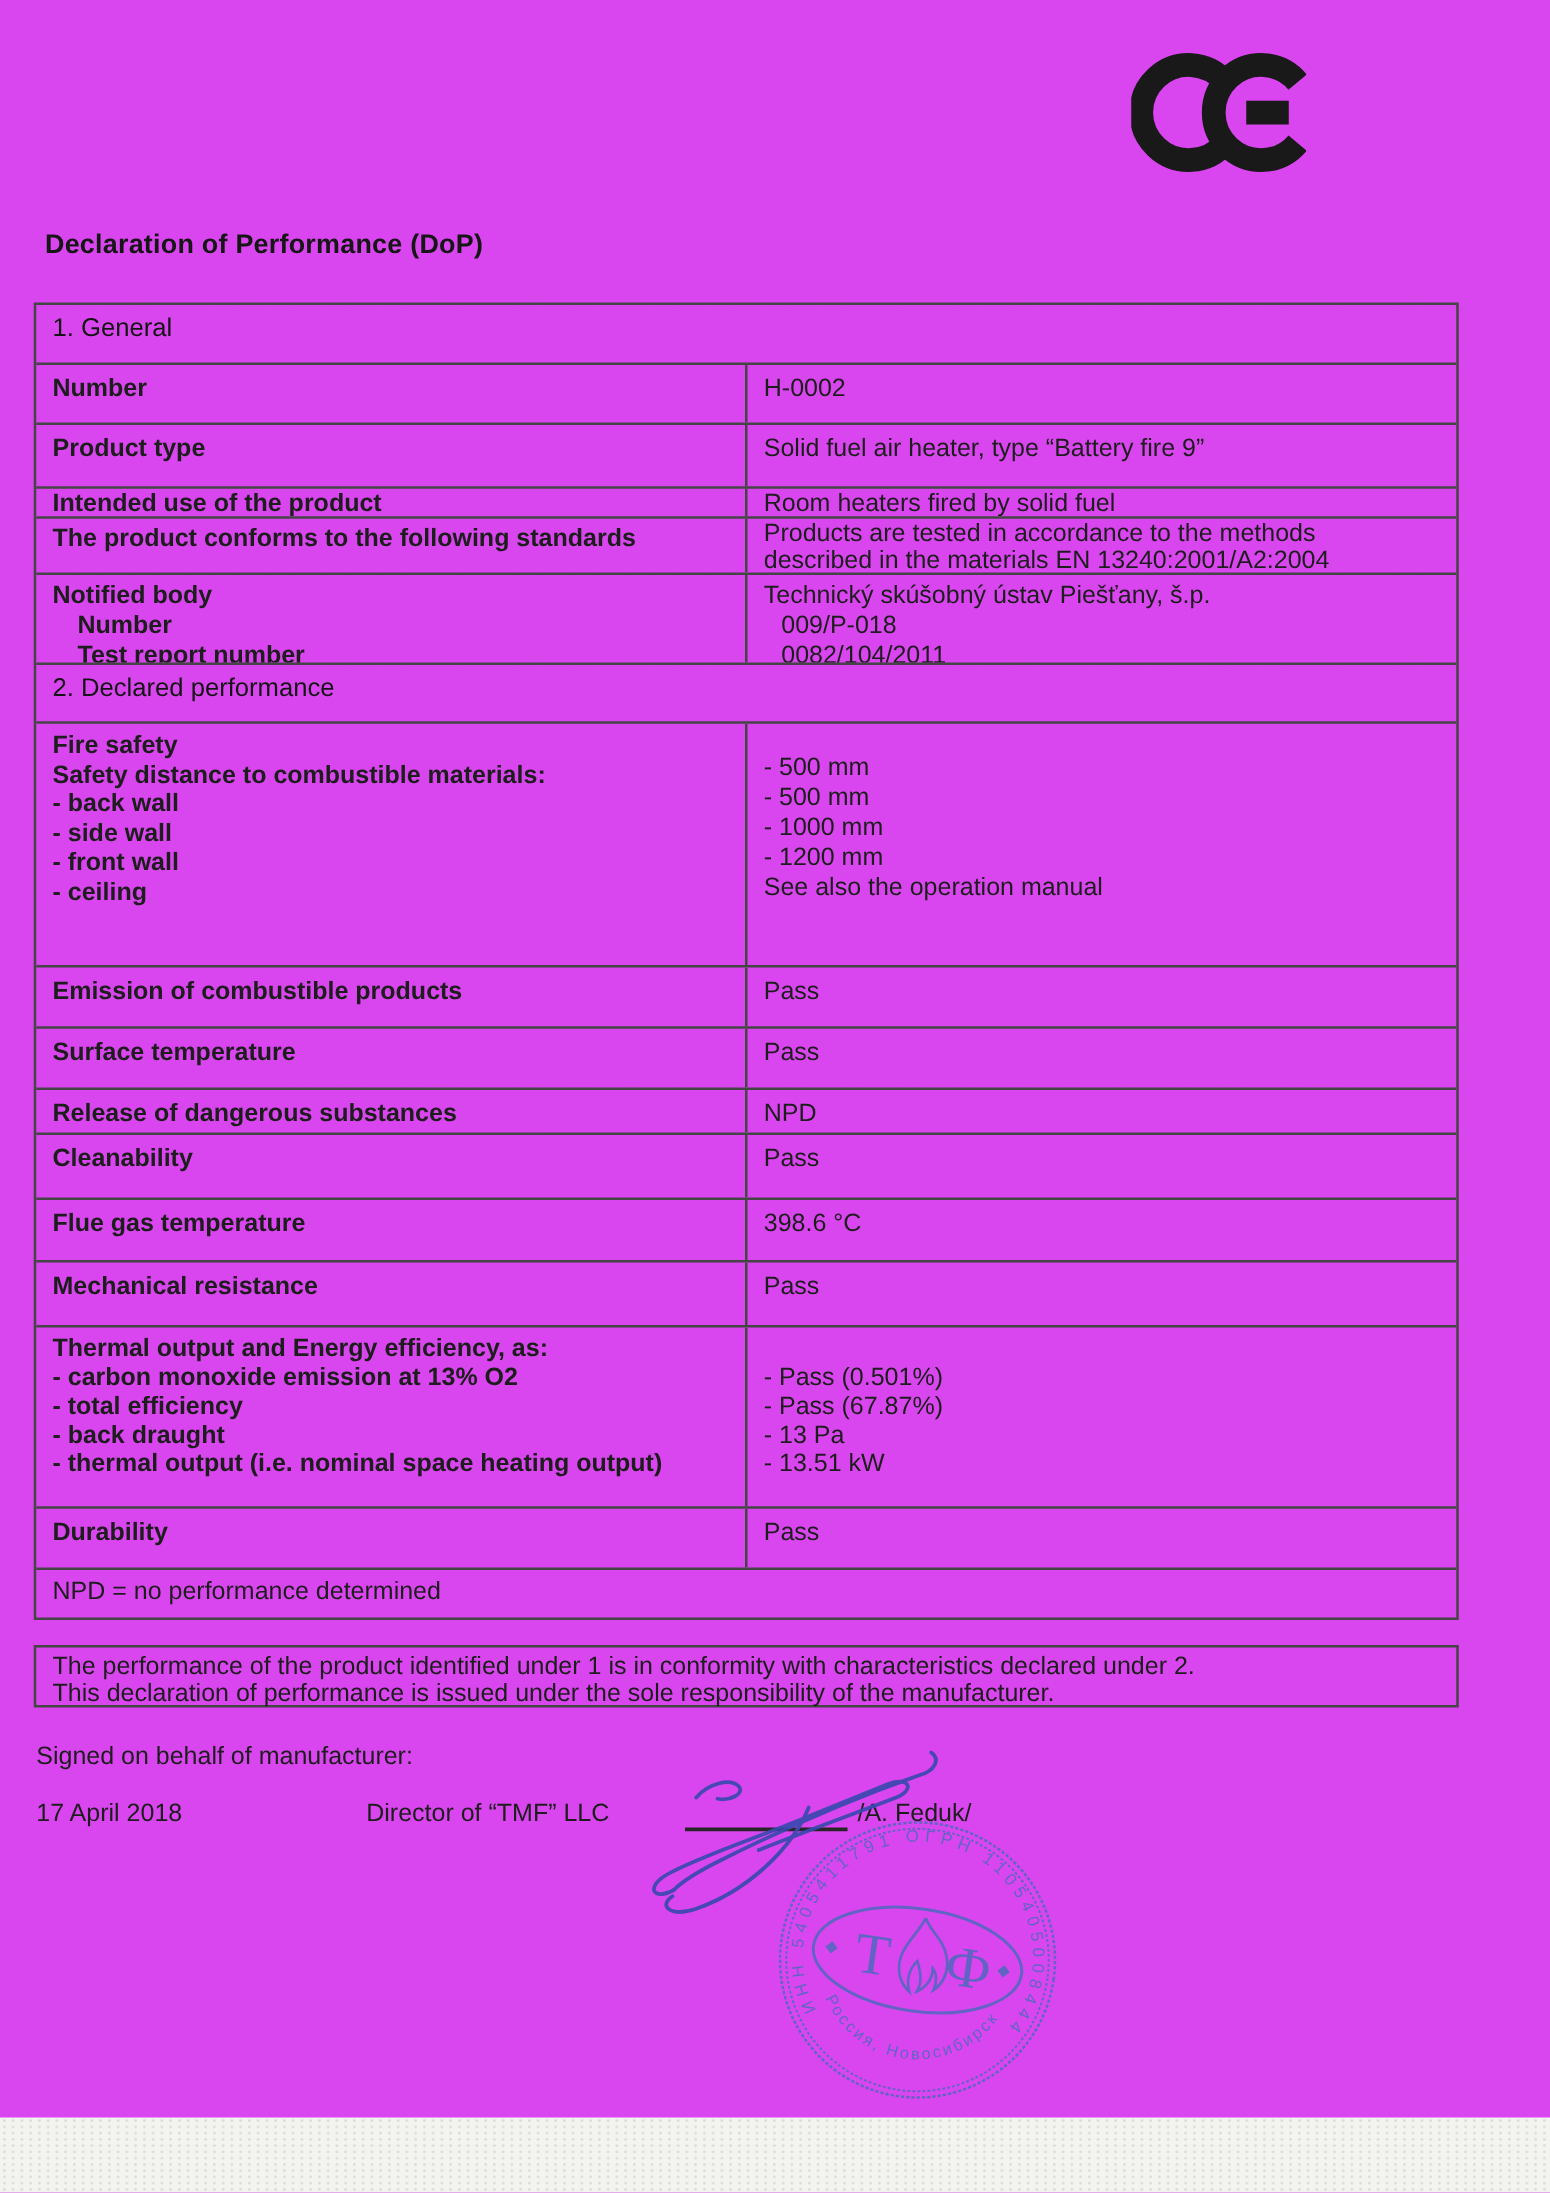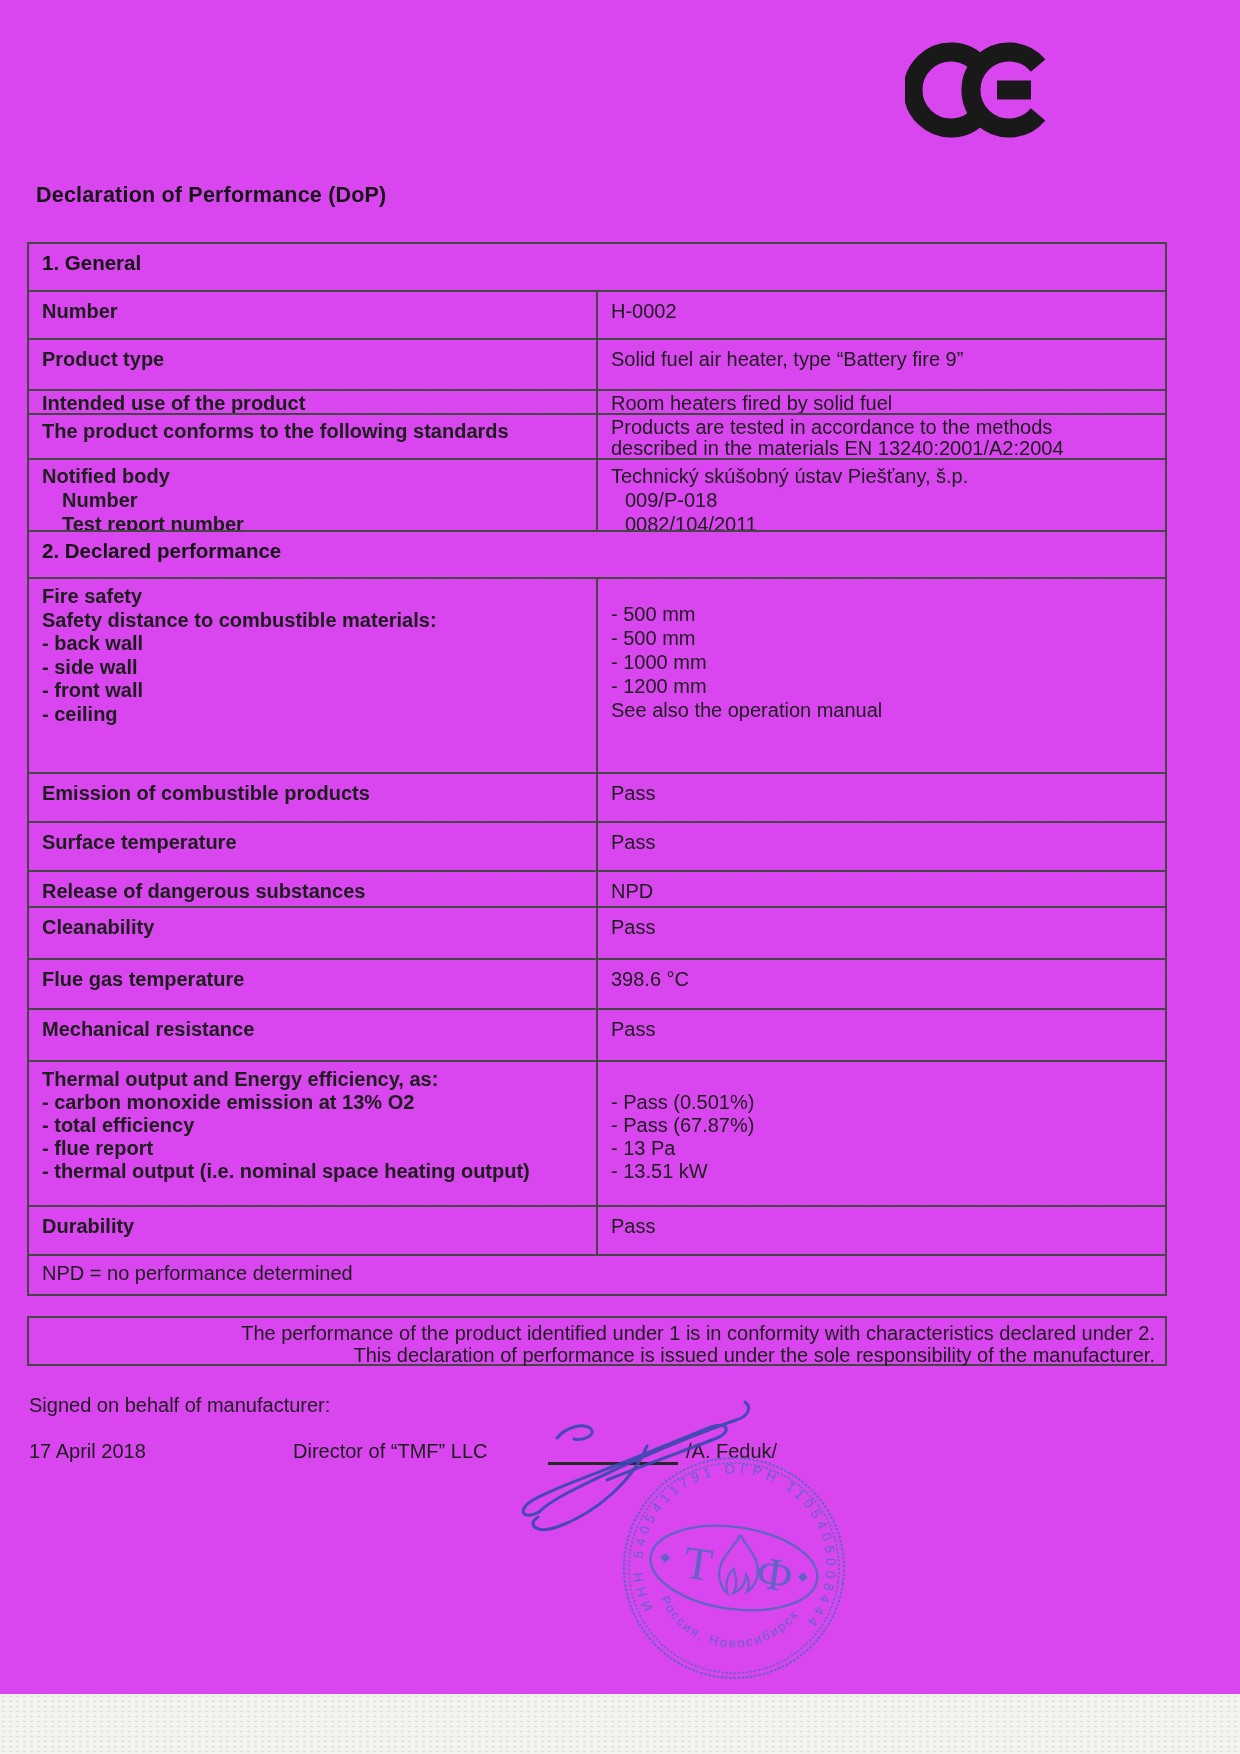--- a/index.html
+++ b/index.html
@@ -24,29 +24,29 @@
     position:absolute;left:27px;top:242px;width:1140px;
     border:2px solid #454545;box-sizing:border-box;
     font-size:20px;background:transparent;
   }
   .row{display:flex;border-bottom:2px solid #454545;box-sizing:border-box;overflow:hidden;}
   .row.last{border-bottom:none;}
   .cell{box-sizing:border-box;padding:8px 10px 0 13px;line-height:23px;}
   .cl{width:569px;border-right:2px solid #454545;flex:none;font-weight:bold;}
   .cr{flex:1;}
   .full{width:100%;}
-  .hdr{font-weight:bold;font-size:20.5px;padding-top:7px;color:#141414;}
+  .hdr{font-weight:normal;font-size:20.5px;padding-top:7px;color:#141414;}
   .line{display:block;}
   .ind-l{padding-left:20px;}
   .ind-r{padding-left:14px;}
   
   .confbox{
     position:absolute;left:27px;top:1316px;width:1140px;height:50px;
     border:2px solid #454545;box-sizing:border-box;
-    font-size:20px;line-height:22px;padding:4px 10px 0 13px;text-align:right;
+    font-size:20px;line-height:22px;padding:4px 10px 0 13px;
   }
   
   .signed{position:absolute;left:29px;top:1394px;font-size:20px;}
   .date{position:absolute;left:29px;top:1440px;font-size:20px;}
   .sigtitle{position:absolute;left:293px;top:1440px;font-size:20px;}
   .signame{position:absolute;left:686px;top:1440px;font-size:20px;}
   .sigline{position:absolute;left:548px;top:1462px;width:130px;height:3px;background:#262626;}
   .sigsvg{position:absolute;left:495px;top:1386px;width:270px;height:158px;}
   .stamp{position:absolute;left:614px;top:1448px;width:240px;height:240px;opacity:.92;}
   .scanband{
@@ -163,21 +163,21 @@
     <div class="row" style="height:52px">
       <div class="cell cl">Mechanical resistance</div>
       <div class="cell cr">Pass</div>
     </div>
 
     <div class="row" style="height:145px">
       <div class="cell cl" style="padding-top:6px;line-height:23px">
         <span class="line">Thermal output and Energy efficiency, as:</span>
         <span class="line">- carbon monoxide emission at 13% O2</span>
         <span class="line">- total efficiency</span>
-        <span class="line">- flue report</span>
+        <span class="line">- back draught</span>
         <span class="line">- thermal output (i.e. nominal space heating output)</span>
       </div>
       <div class="cell cr" style="padding-top:29px;line-height:23px">
         <span class="line">- Pass (0.501%)</span>
         <span class="line">- Pass (67.87%)</span>
         <span class="line">- 13 Pa</span>
         <span class="line">- 13.51 kW</span>
       </div>
     </div>
 

